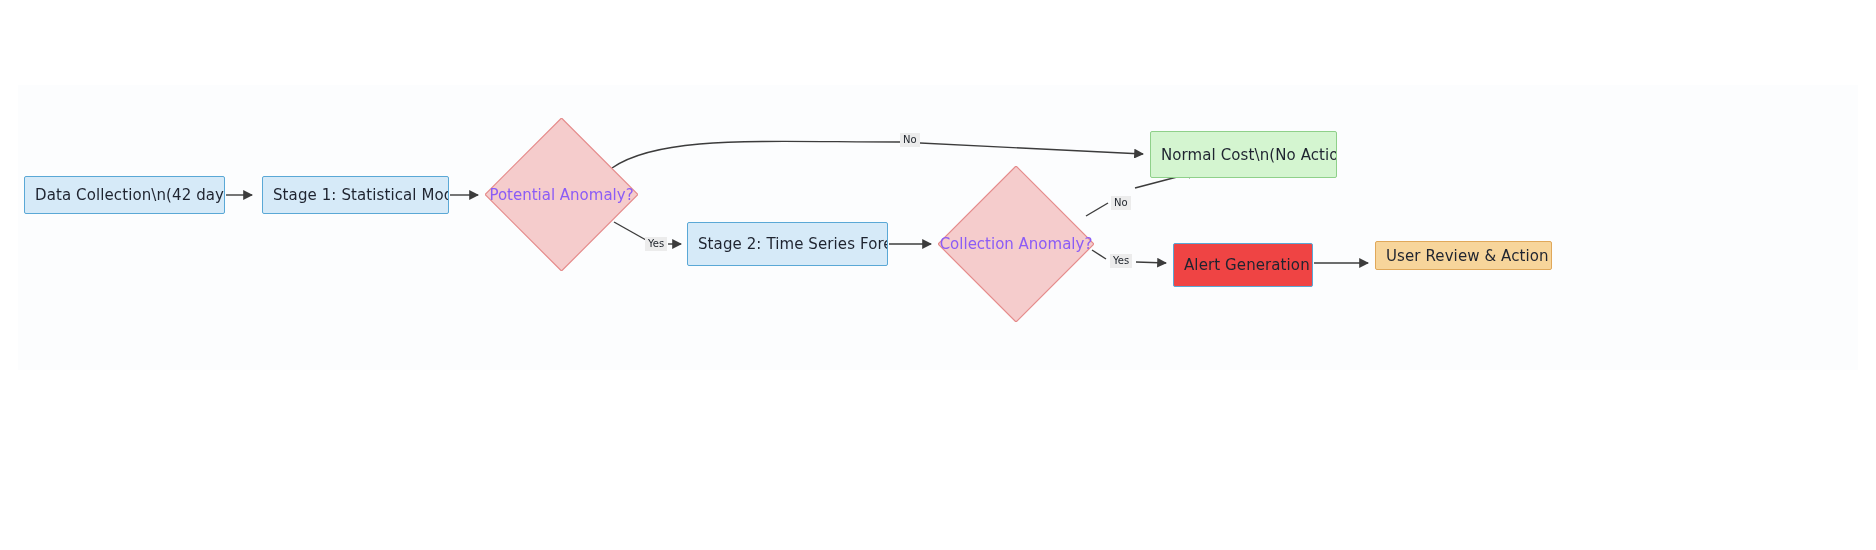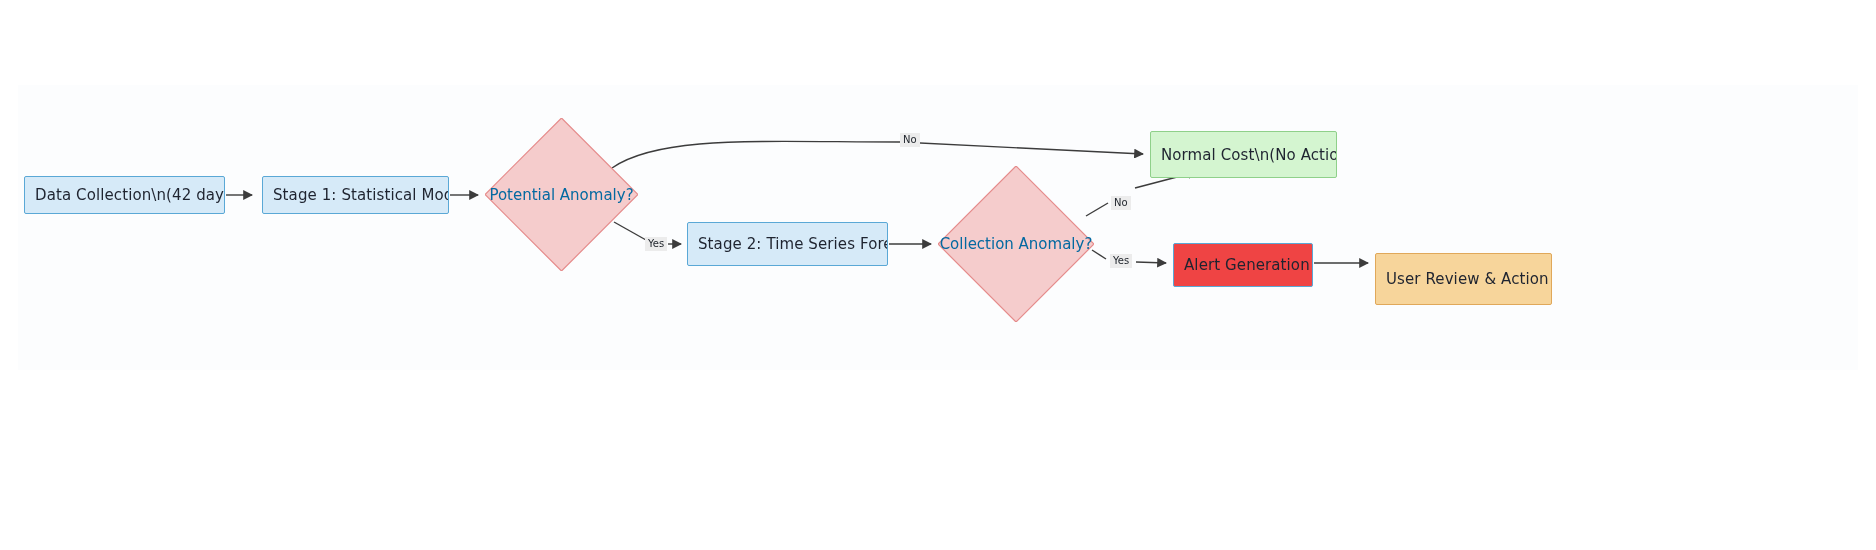--- a/index.html
+++ b/index.html
@@ -69,21 +69,21 @@
   .diamond-shape {
     position: absolute;
     left: 0; top: 0;
     width: 100%;
     height: 100%;
   }
   .diamond-label {
     position: relative;
     z-index: 2;
     font-size: 15px;
-    color: #0369a1;
+    color: #8b5cf6;
     white-space: nowrap;
   }
   .edge-label {
     position: absolute;
     font-size: 10px;
     color: #23282f;
     background: #ececec;
     padding: 1px 3px;
     line-height: 1.15;
     white-space: nowrap;
@@ -163,22 +163,22 @@
   <div class="node rect" style="left:1150px; top:131px; width:187px; height:47px;
               background:#d4f5d0; border-color:#8fd08a;">
     <span class="label">Normal Cost\n(No Action)</span>
   </div>
 
   <div class="node rect" style="left:1173px; top:243px; width:140px; height:44px;
               background:#ef4444; border-color:#5aa8d6;">
     <span class="label">Alert Generation</span>
   </div>
 
-  <div class="node rect" style="left:1375px; top:241px; width:177px; height:52px;
-              background:#f7d59b; border-color:#e0a85a;margin-top:12px;">
+  <div class="node rect" style="left:1375px; top:241px; width:177px; height:29px;
+              background:#f7d59b; border-color:#e0a85a;">
     <span class="label">User Review &amp; Action</span>
   </div>
 
   <span class="edge-label" style="left:900px; top:133px;">No</span>
 
   <span class="edge-label" style="left:645px; top:237px;">Yes</span>
 
   <span class="edge-label" style="left:1111px; top:196px;">No</span>
 
   <span class="edge-label" style="left:1110px; top:254px;">Yes</span>

